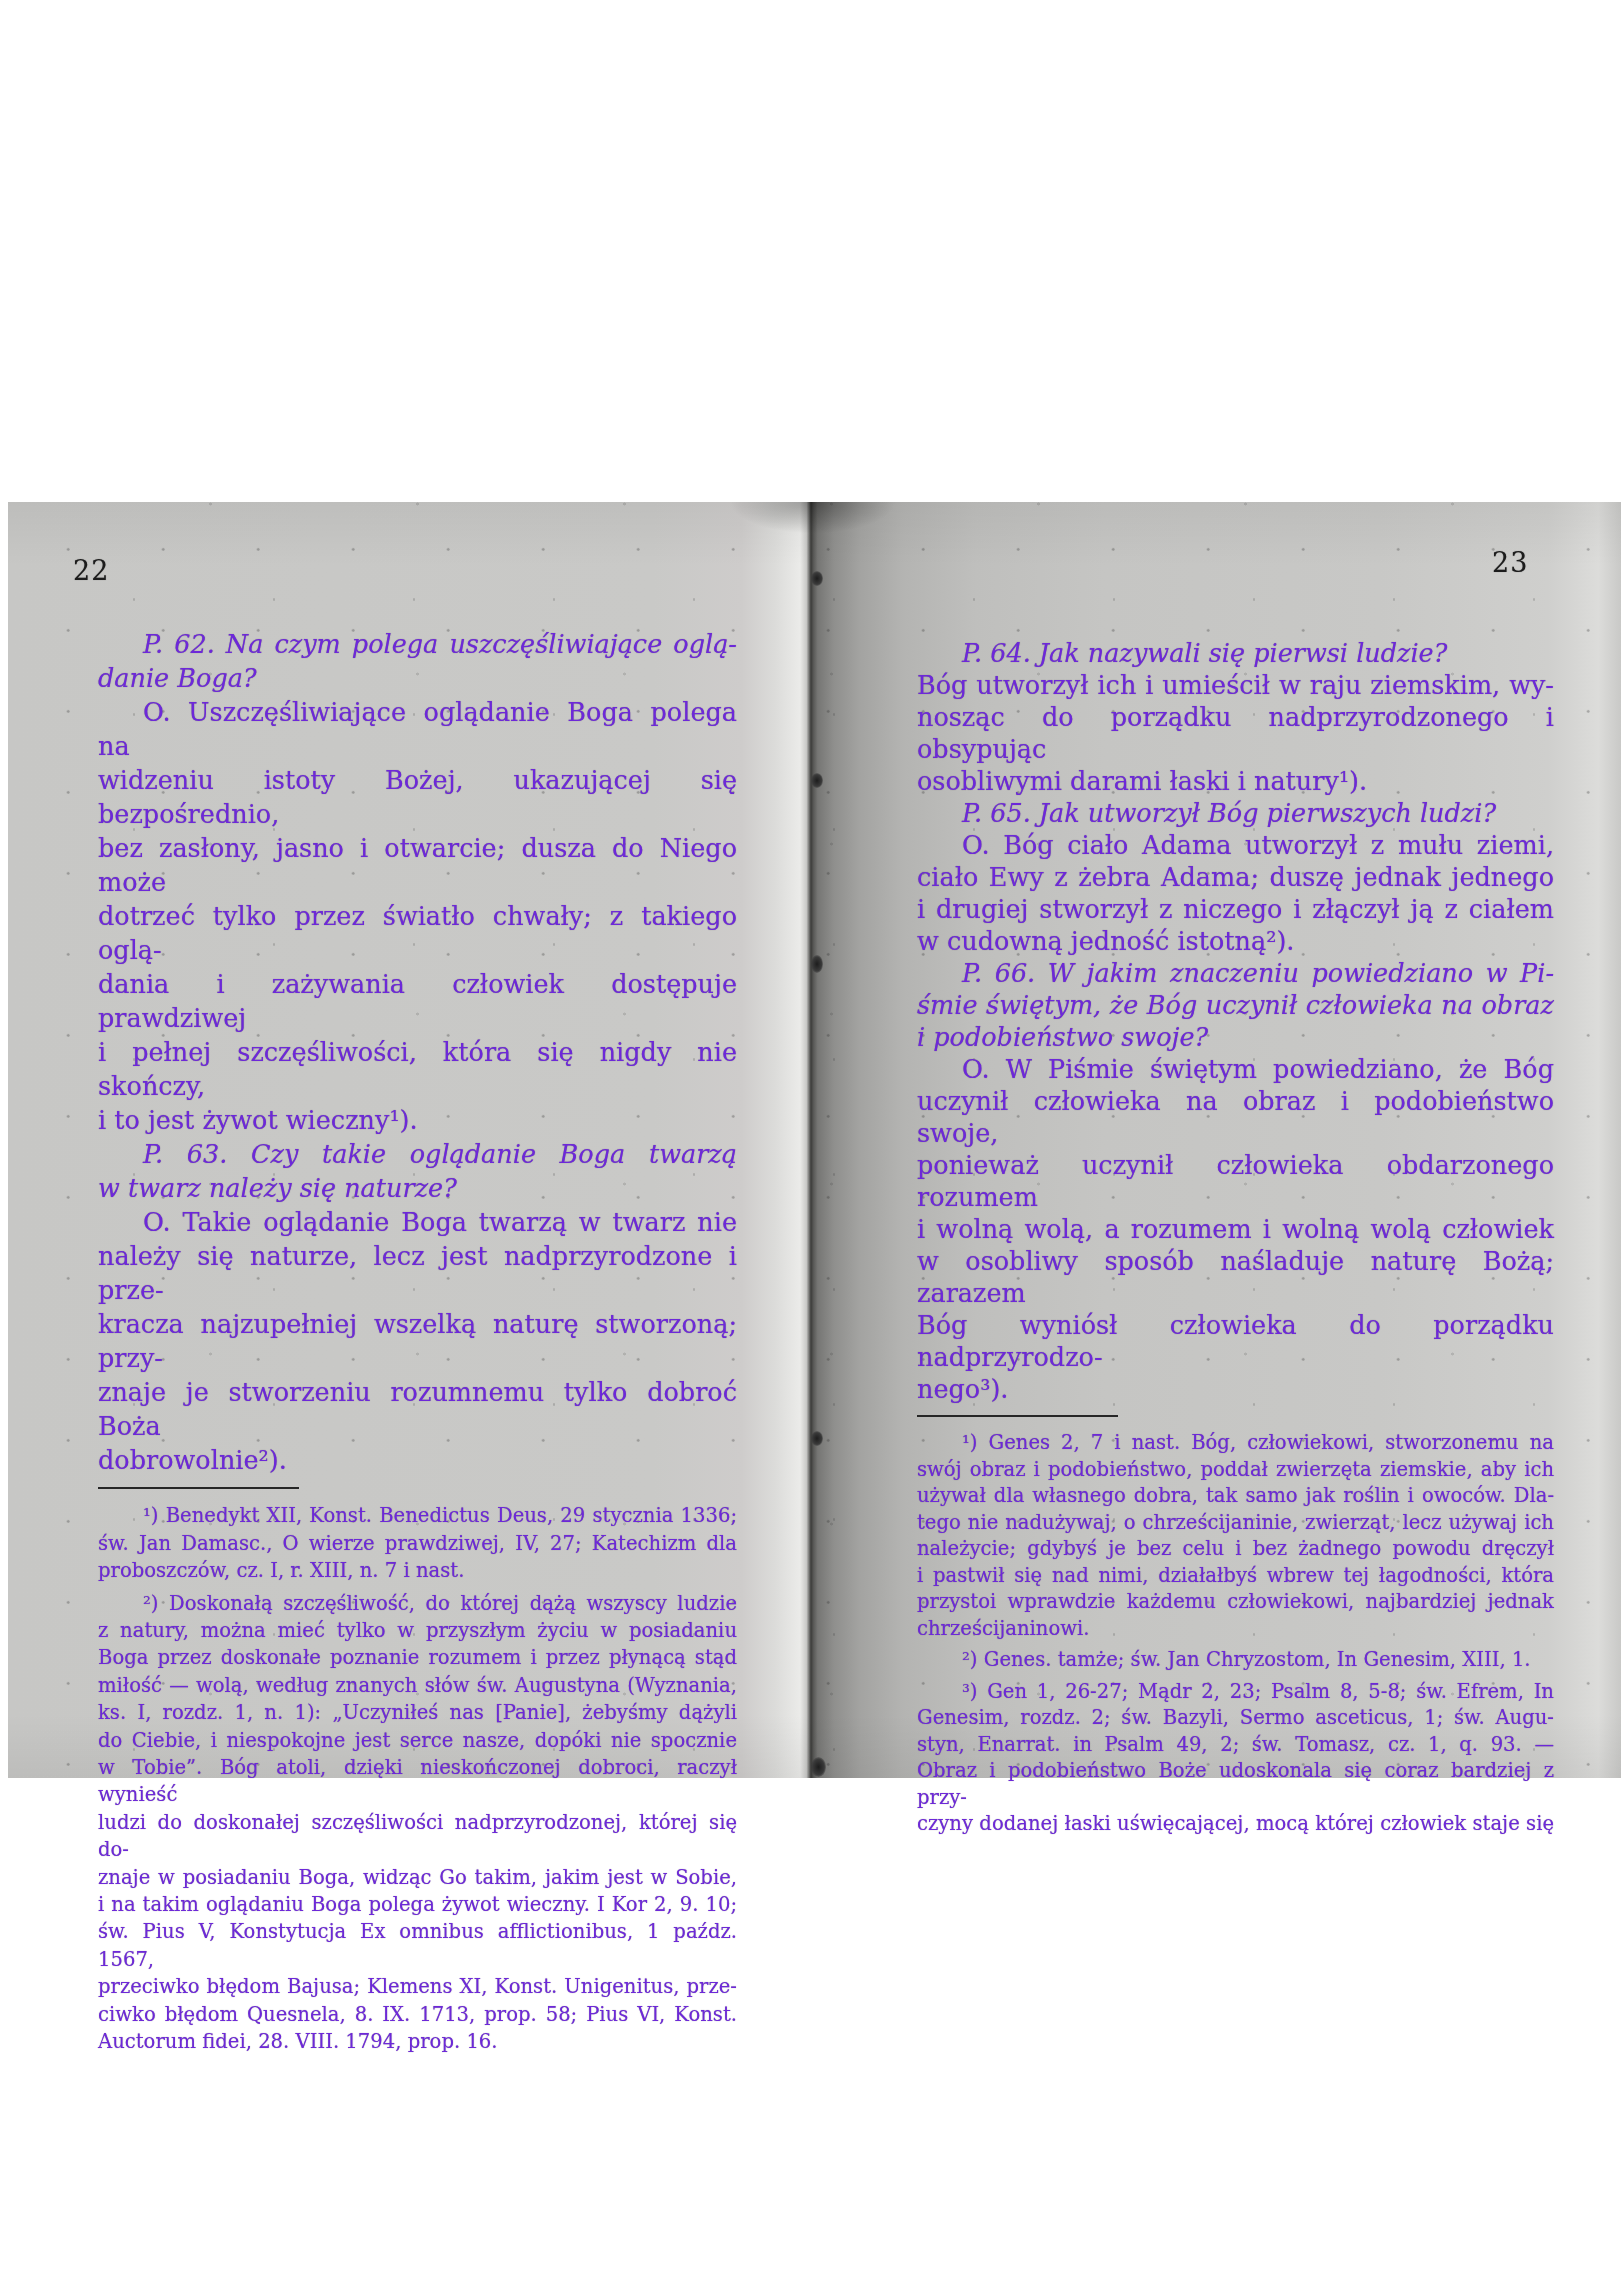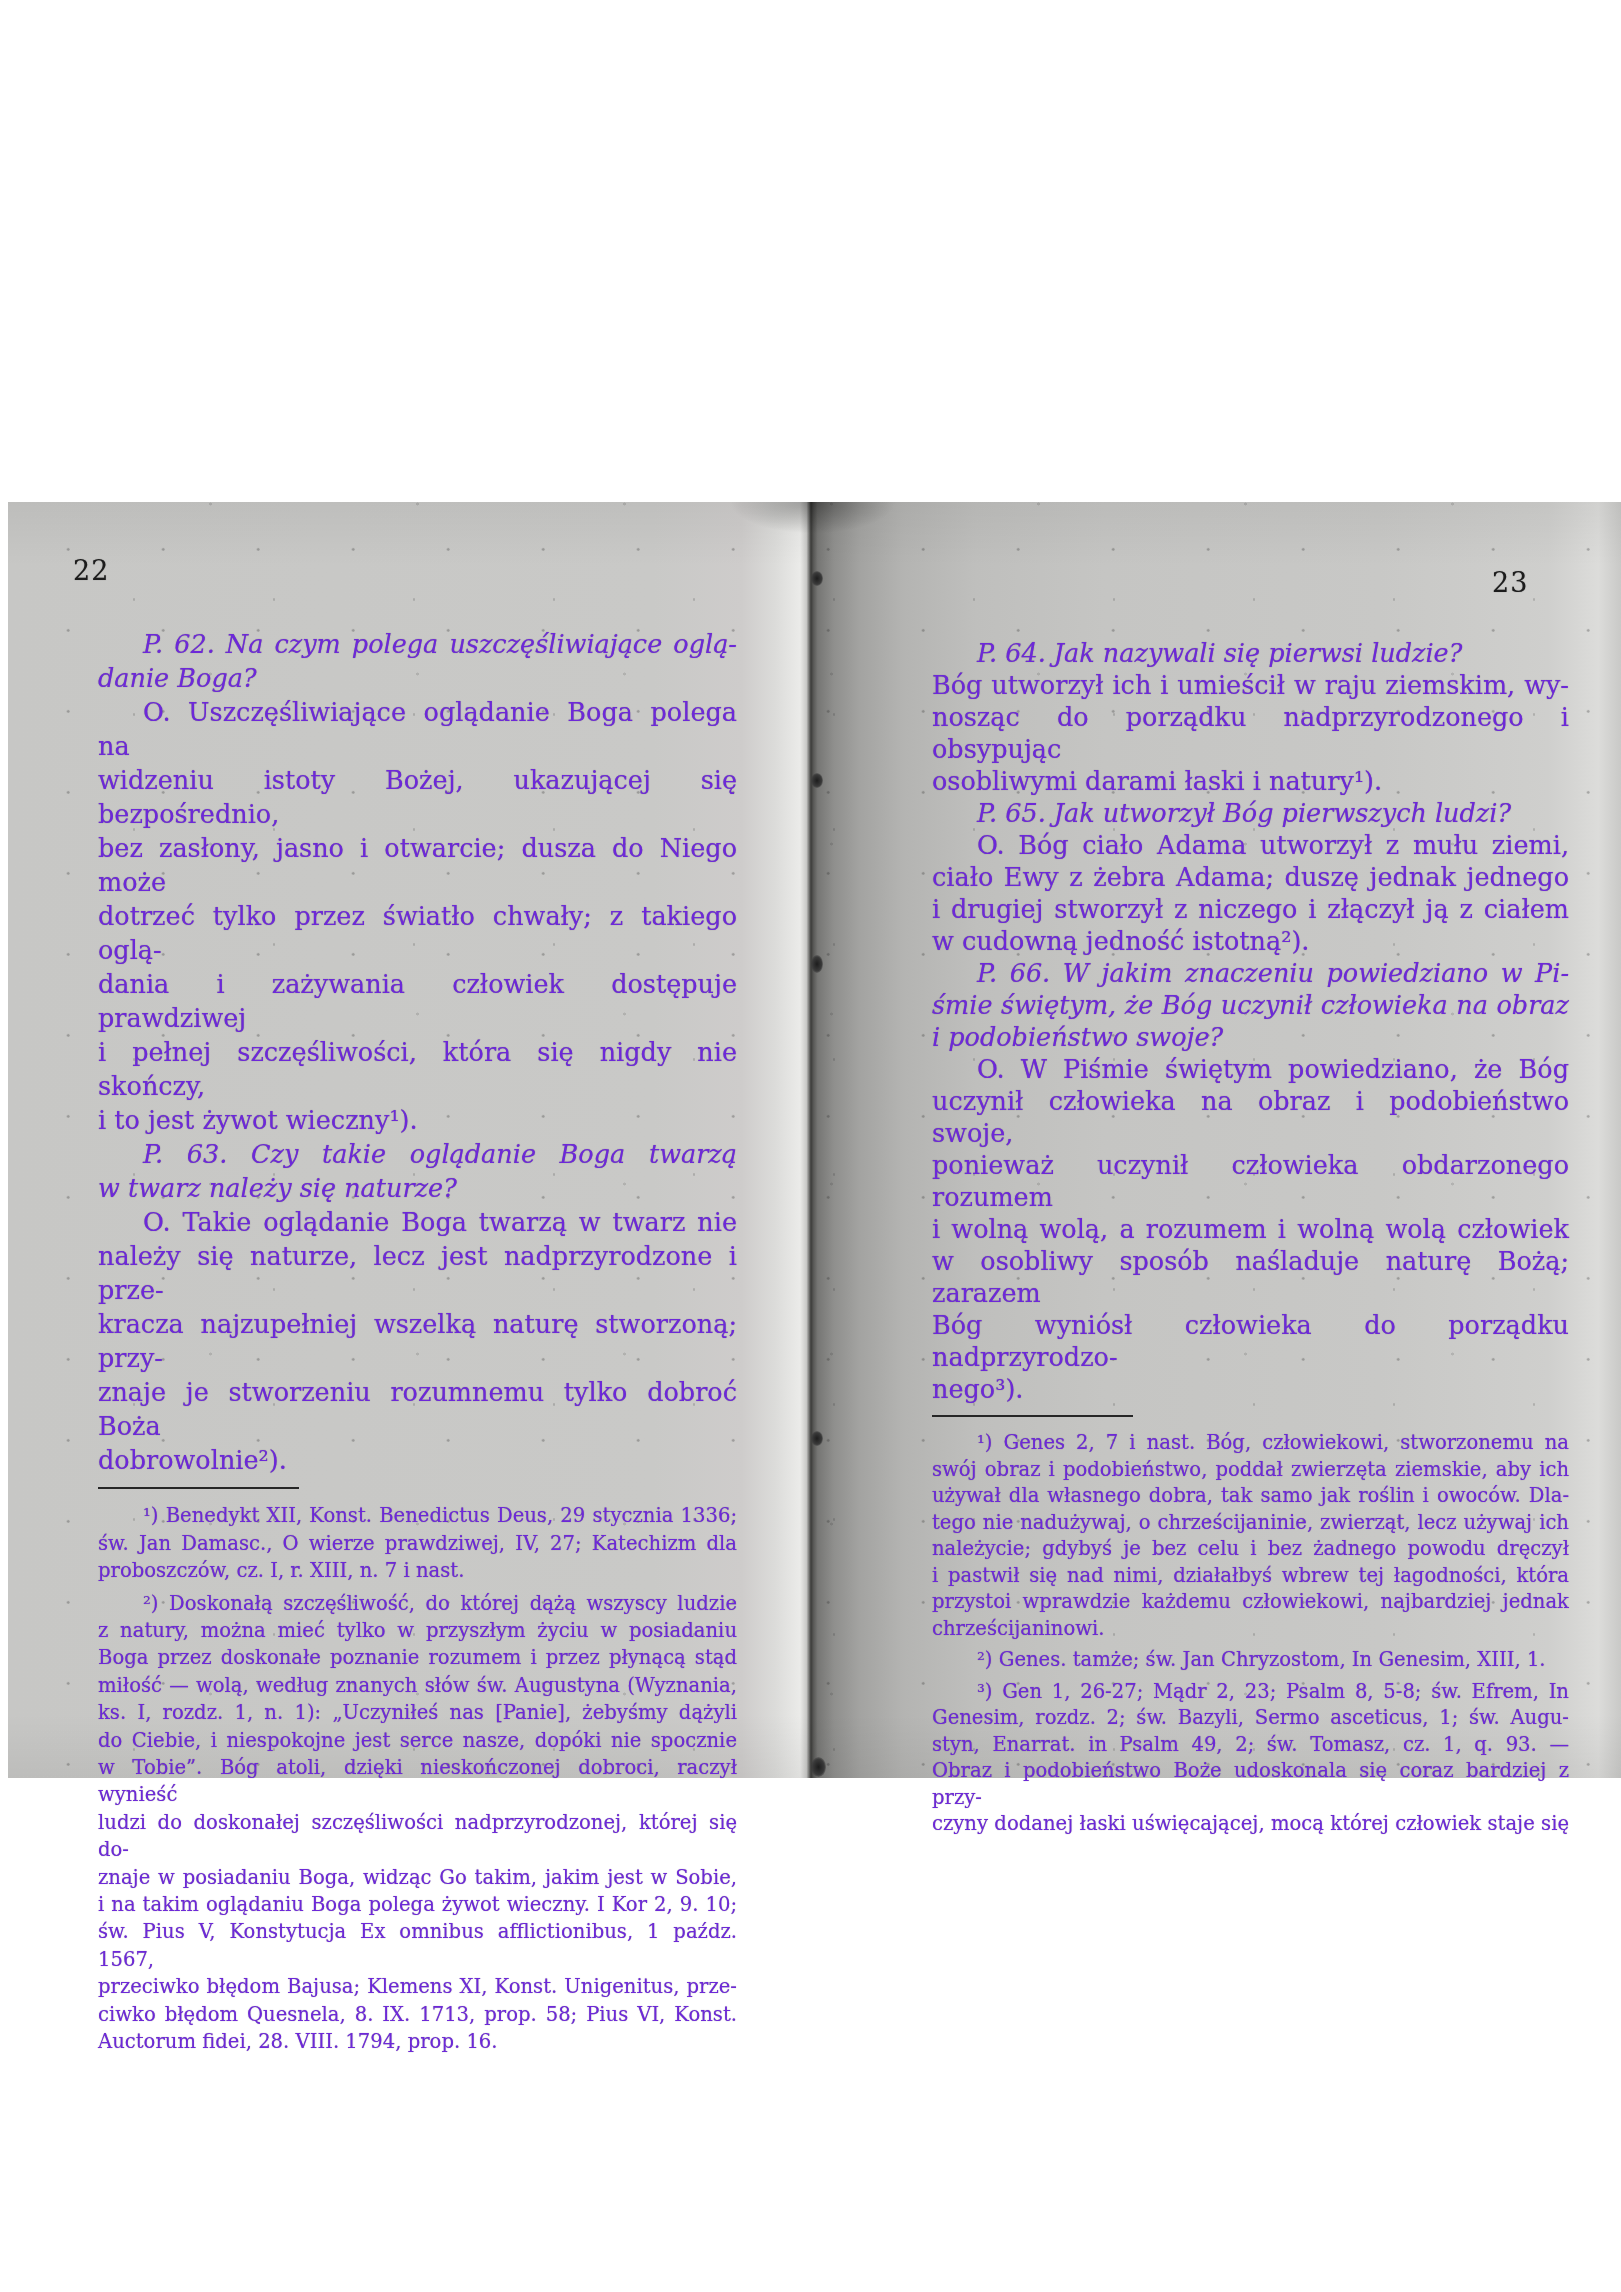--- a/index.html
+++ b/index.html
@@ -39,21 +39,21 @@
     background:radial-gradient(ellipse at center, #1d1d1d 0%, #3a3a3a 55%, rgba(0,0,0,0) 78%);
     border-radius:50%;
   }
   .pagenum {
     position:absolute;
     font-size:27px; font-weight:normal; letter-spacing:1px;
     color:#1c1c1c; text-shadow:0 0 1px rgba(25,25,25,0.45);
   }
   .col { position:absolute; color:#6d28d9; text-shadow:0 0 1px rgba(25,25,25,0.42); }
   .col-left  { left:98px; top:627px; width:639px; }
-  .col-right { left:917px; top:637px; width:637px;margin-left:15px; }
+  .col-right { left:917px; top:637px; width:637px; }
   .line { font-size:25.5px; line-height:34px; }
   .col-right .line { line-height:32px; }
   .block.question .line { font-style:italic; }
   .block.footnote .line { font-size:19.6px; line-height:27.4px; }
   .col-right .block.footnote .line { line-height:26.5px; }
   .block.footnote { margin-top:4.9px; }
   .line.just { text-align:justify; text-align-last:justify; }
   .line.ind  { text-indent:45px; }
   .rule {
     border:0; border-top:2.9px solid #262626; width:201px;
@@ -66,21 +66,21 @@
 <div class="scan">
   <div class="stitch" style="top:69px;"></div>
   <div class="stitch" style="top:271px;"></div>
   <div class="stitch" style="top:453px; height:17.6px;"></div>
   <div class="stitch" style="top:929px;"></div>
   <div class="stitch" style="top:1255px; height:19.6px; width:15.7px;"></div>
 </div>
 
 <div class="pagenum" style="left:73px; top:555px;">22</div>
 
-<div class="pagenum" style="left:1492px; top:567px;">23</div>
+<div class="pagenum" style="left:1492px; top:547px;">23</div>
 
 <div class="col col-left">
     <div class="block question">
       <div class="line just ind">P. 62. Na czym polega uszczęśliwiające oglą-</div>
       <div class="line">danie Boga?</div>
     </div>
     <div class="block answer">
       <div class="line just ind">O. Uszczęśliwiające oglądanie Boga polega na</div>
       <div class="line just">widzeniu istoty Bożej, ukazującej się bezpośrednio,</div>
       <div class="line just">bez zasłony, jasno i otwarcie; dusza do Niego może</div>

